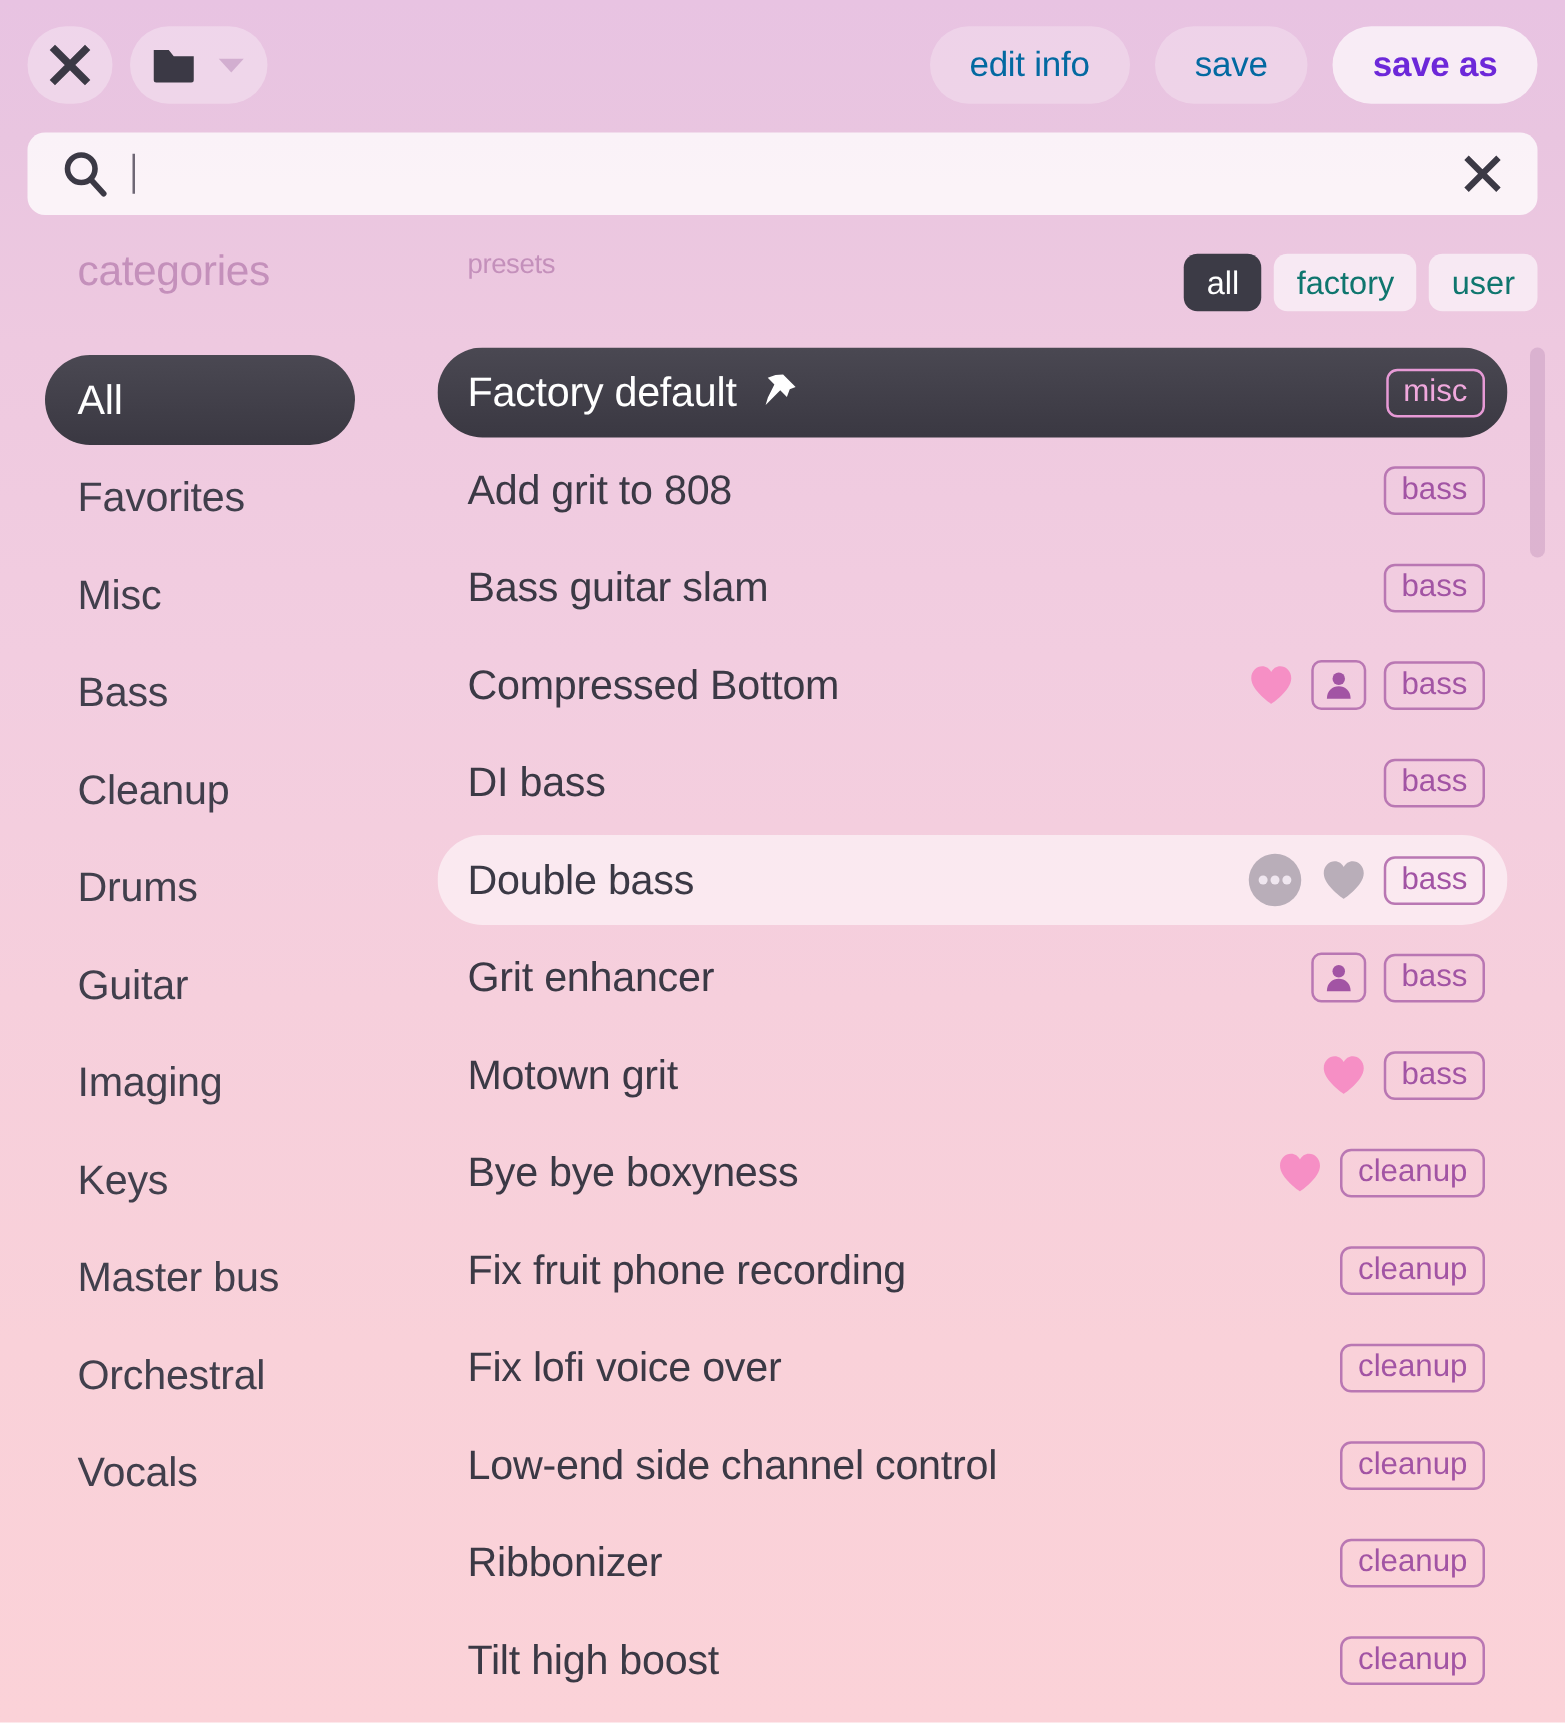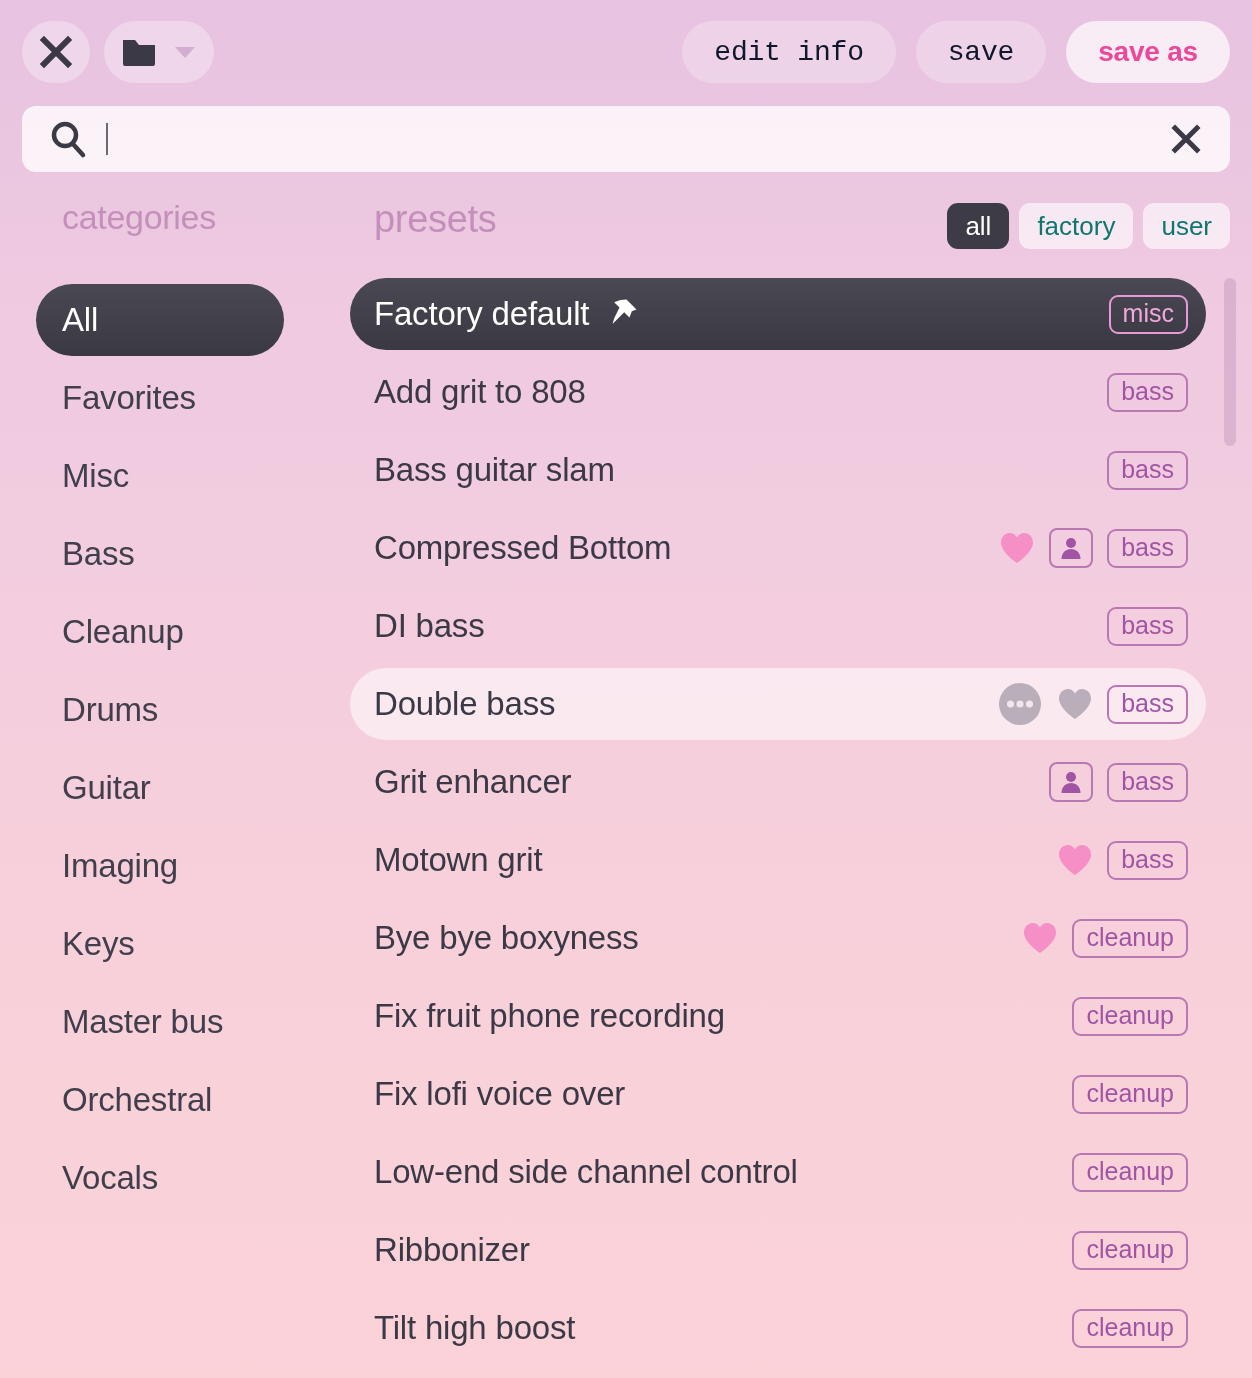--- a/index.html
+++ b/index.html
@@ -79,26 +79,25 @@
     border: none;
     font-size: 28px;
     font-family: "Liberation Sans", sans-serif;
     padding: 0 32px;
     cursor: pointer;
     white-space: nowrap;
     letter-spacing: -0.2px;
   }
   .pill-btn.disabled {
     background: rgba(255,255,255,0.26);
-    color: #0f172a;
-    font-family: Liberation Mono, monospace;
+    color: #0369a1;
   }
   .pill-btn.active {
     background: rgba(255,255,255,0.68);
-    color: #ec4899;
+    color: #6d28d9;
     font-weight: 600;
   }
 
   
   .search-wrap {
     position: absolute;
     top: 106px;
     left: 22px;
     width: 1208px;
     height: 66px;
@@ -148,21 +147,21 @@
     top: 198px;
     left: 62px;
     font-size: 34px;
     color: #c490bb;
     letter-spacing: -0.3px;
   }
   .col-head-presets {
     position: absolute;
     top: 198px;
     left: 374px;
-    font-size: 38px;
+    font-size: 22px;
     color: #c490bb;
     letter-spacing: -0.3px;
   }
 
   
   .source-filter {
     position: absolute;
     top: 203px;
     right: 22px;
     display: flex;

